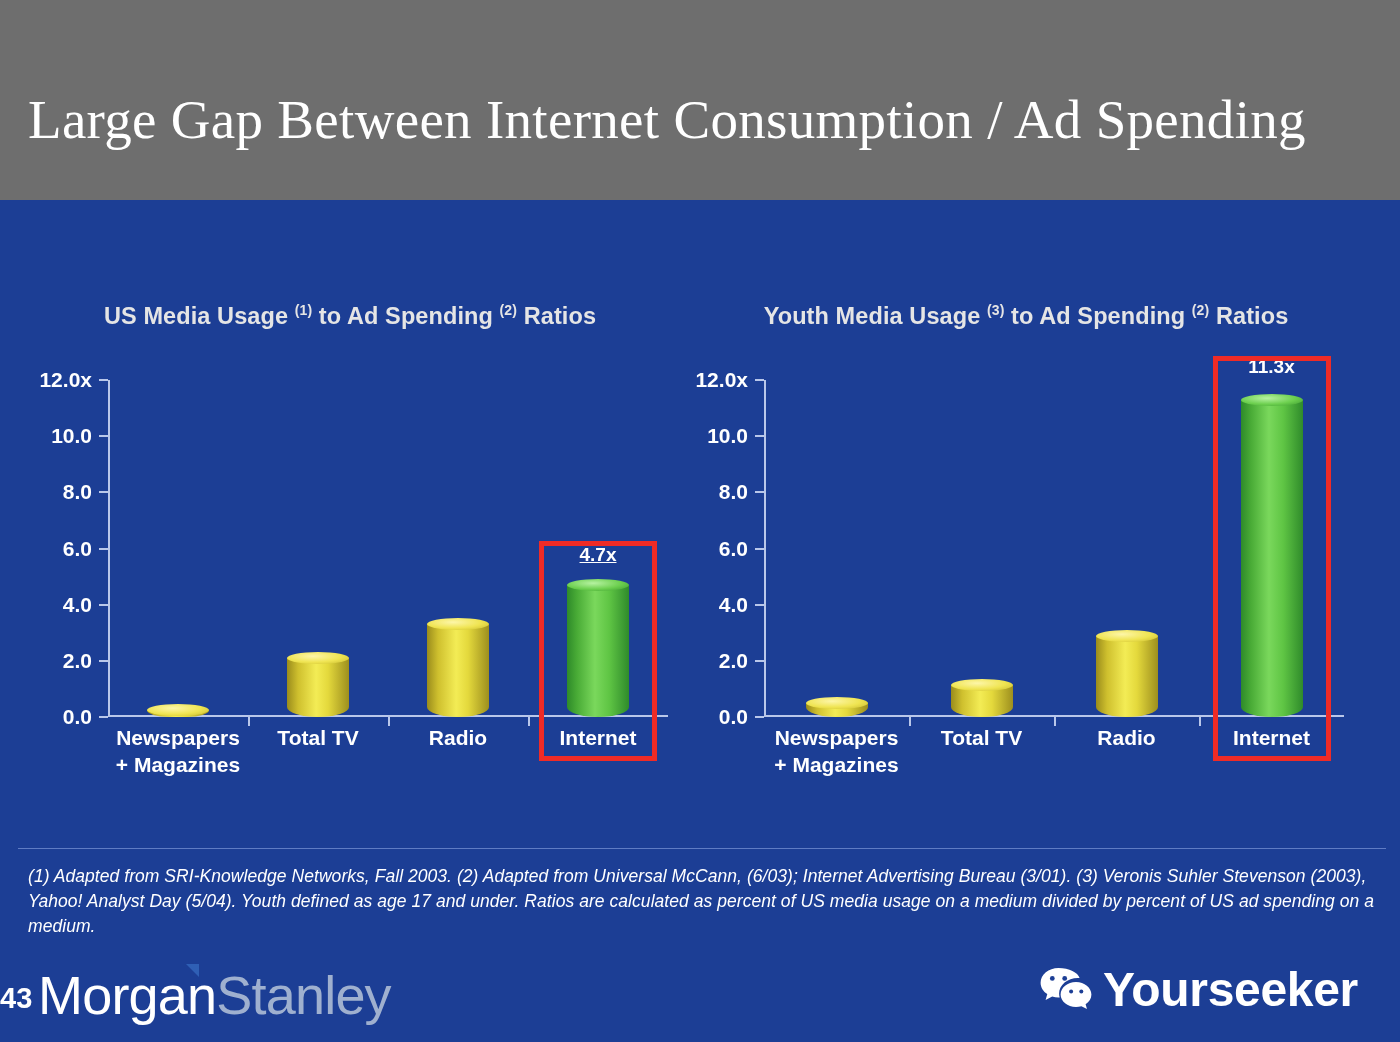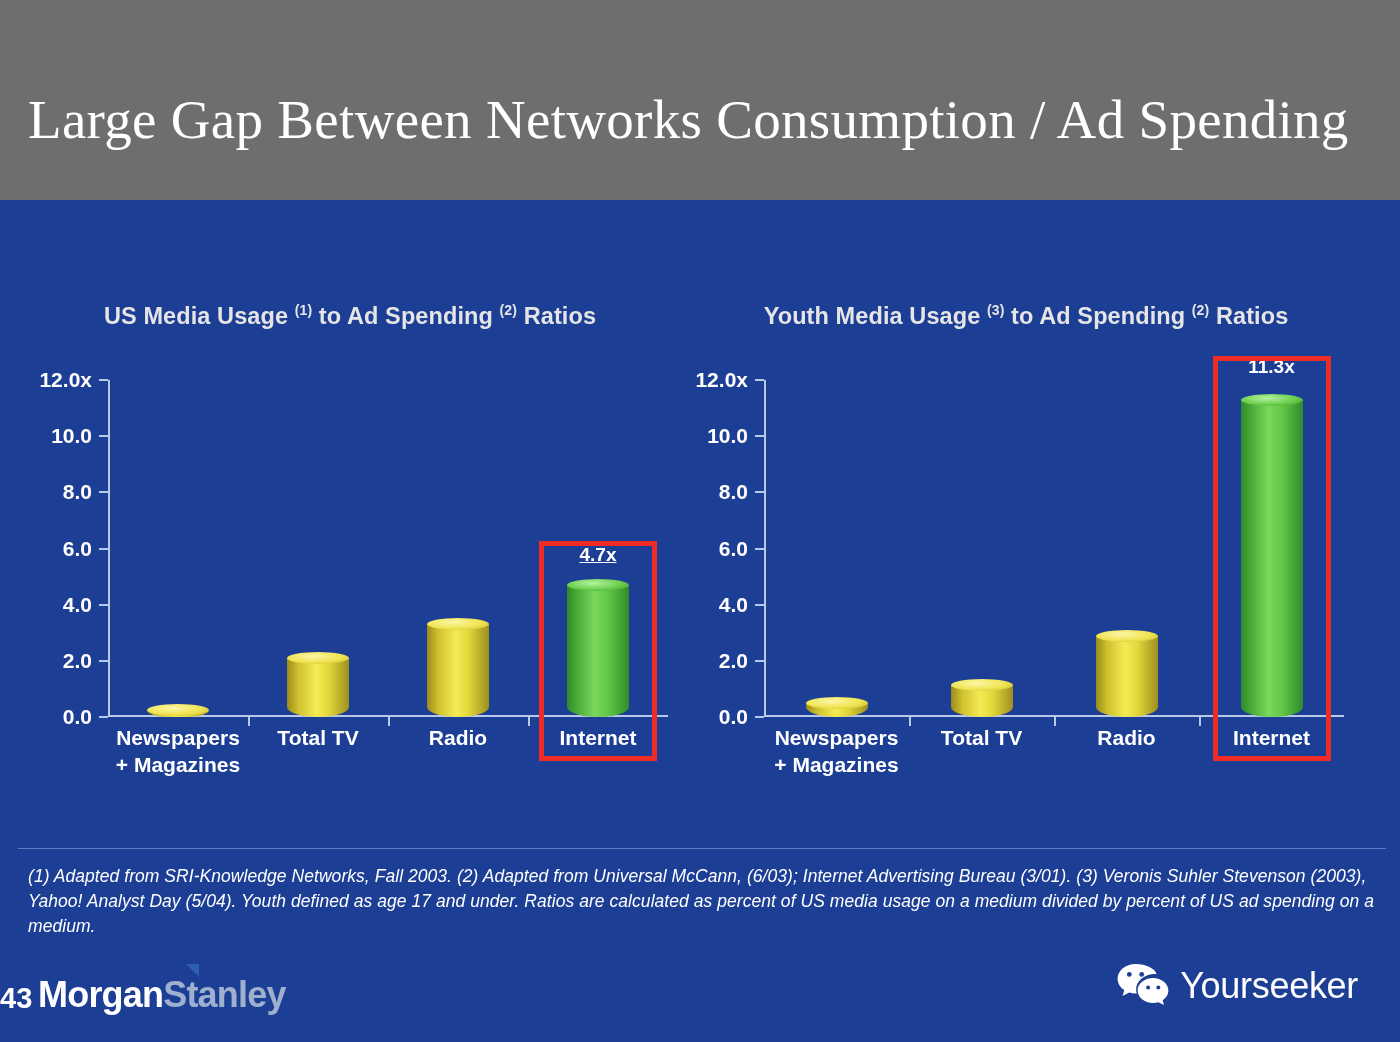--- a/index.html
+++ b/index.html
@@ -124,47 +124,47 @@
     color:#ffffff; font-size:17.5px; font-style:italic;
     line-height:25px; letter-spacing:.05px;
   }
 
   
   #footer{
     position:absolute; left:0; top:752px; width:1400px; height:90px;
   }
   #ms-logo{
     position:absolute; left:38px; top:20px;
-    font-size:36px; font-weight:700; letter-spacing:-.8px;
+    font-size:54px; font-weight:400; letter-spacing:-.8px;
     white-space:nowrap; line-height:46px;
   }
   #ms-logo .ms-morgan{ color:#ffffff; }
   #ms-logo .ms-stanley{ color:#9fb0cf; }
   #ms-mark{
     position:absolute; left:186px; top:12px; width:0; height:0;
     border-top:13px solid #2f5fb5;
     border-left:13px solid transparent;
   }
   #page-number{
     position:absolute; left:0; top:30px; width:1400px; text-align:left;
     color:#ffffff; font-size:29px; font-weight:bold;
   }
   #ys-logo{
     position:absolute; right:42px; top:10px;
     display:flex; align-items:center; gap:10px;
   }
   #ys-name{
-    color:#ffffff; font-size:36px; font-weight:400; letter-spacing:-.3px;
+    color:#ffffff; font-size:48px; font-weight:700; letter-spacing:-.3px;
   }
 </style>
 </head>
 <body>
 
 <div id="header-band"></div>
-<div id="slide-title">Large Gap Between Networks Consumption / Ad Spending</div>
+<div id="slide-title">Large Gap Between Internet Consumption / Ad Spending</div>
 
 <div id="slide-body">
 
   <div class="chart-panel" id="chart-panel-left">
     <div class="chart-title">
       <span>US Media Usage </span><sup>(1)</sup><span> to Ad Spending </span><sup>(2)</sup><span> Ratios</span>
     </div>
     <div class="plot">
       <div class="axis-line-y"></div>
       <div class="axis-line-x"></div>

